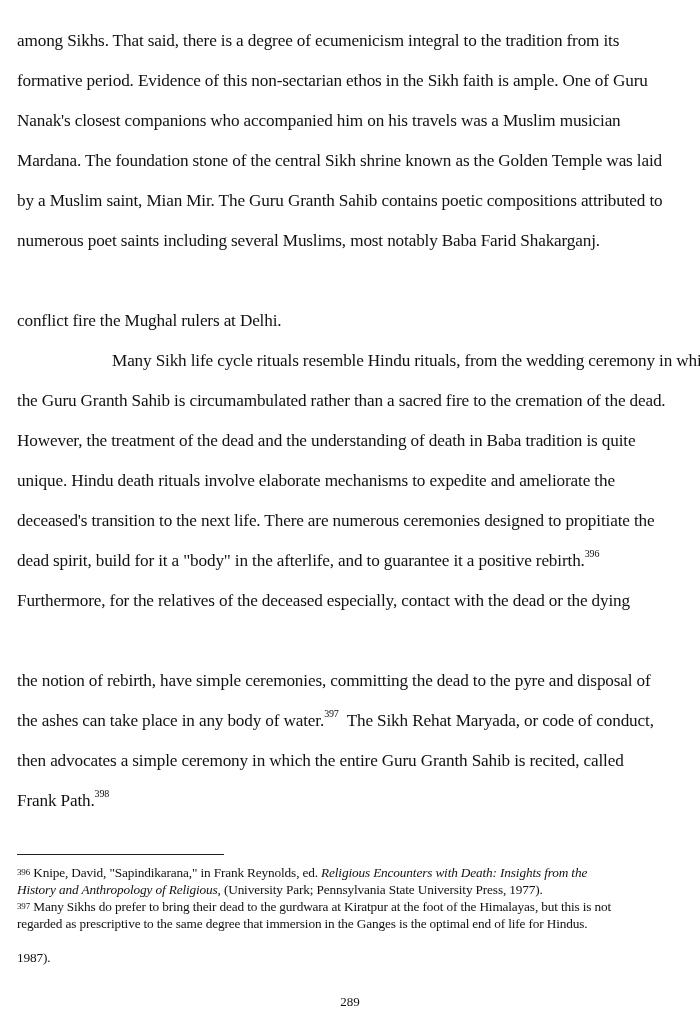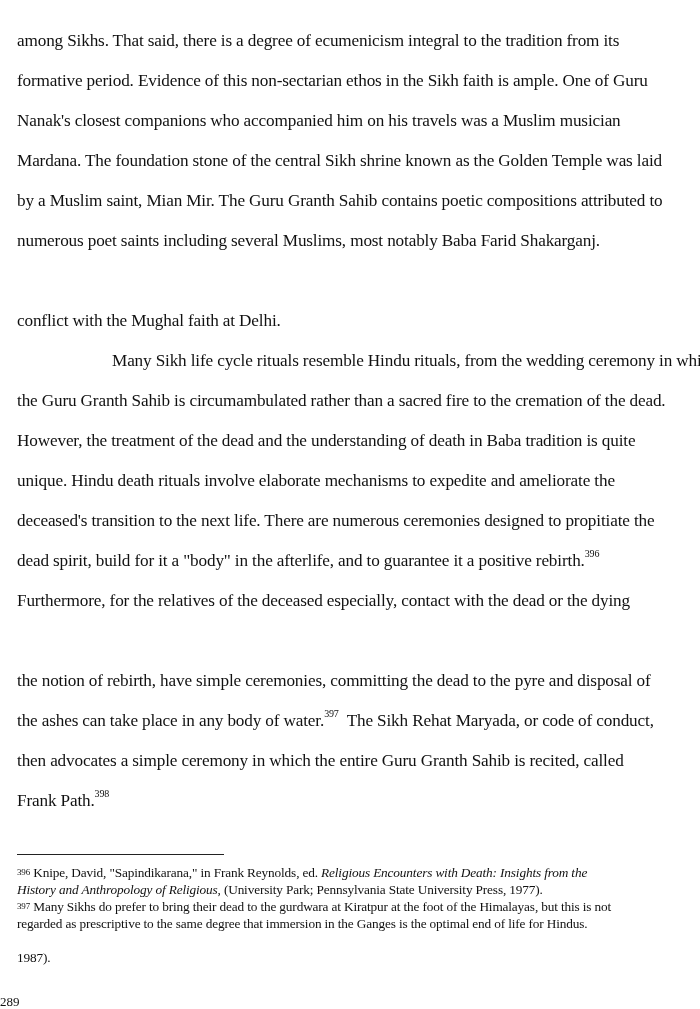--- a/index.html
+++ b/index.html
@@ -62,36 +62,36 @@
       vertical-align: 2px;
     }
     .fn i {
       font-style: italic;
     }
     .page-number {
       position: absolute;
       left: 0;
       width: 700px;
       top: 990px;
-      text-align: left;
+      text-align: center;
       font-size: 13px;
     }
   </style>
 </head>
 <body>
 
 <div class="page">
 
   <div class="line" style="top:27px"><span>among Sikhs.  That said, there is a degree of ecumenicism integral to the tradition from its</span></div>
   <div class="line" style="top:67px"><span>formative period.  Evidence of this non-sectarian ethos in the Sikh faith is ample.  One of Guru</span></div>
   <div class="line" style="top:107px"><span>Nanak's closest companions who accompanied him on his travels was a Muslim musician</span></div>
   <div class="line" style="top:147px"><span>Mardana.  The foundation stone of the central Sikh shrine known as the Golden Temple was laid</span></div>
   <div class="line" style="top:187px"><span>by a Muslim saint, Mian Mir.  The Guru Granth Sahib contains poetic compositions attributed to</span></div>
   <div class="line" style="top:227px"><span>numerous poet saints including several Muslims, most notably Baba Farid Shakarganj.</span></div>
-  <div class="line" style="top:307px"><span>conflict with the Mughal faith at Delhi.</span></div>
+  <div class="line" style="top:307px"><span>conflict fire the Mughal rulers at Delhi.</span></div>
 
   <div class="line indent" style="top:347px"><span>Many Sikh life cycle rituals resemble Hindu rituals, from the wedding ceremony in which</span></div>
   <div class="line" style="top:387px"><span>the Guru Granth Sahib is circumambulated rather than a sacred fire to the cremation of the dead.</span></div>
   <div class="line" style="top:427px"><span>However, the treatment of the dead and the understanding of death in Baba tradition is quite</span></div>
   <div class="line" style="top:467px"><span>unique.  Hindu death rituals involve elaborate mechanisms to expedite and ameliorate the</span></div>
   <div class="line" style="top:507px"><span>deceased's transition to the next life.  There are numerous ceremonies designed to propitiate the</span></div>
   <div class="line" style="top:547px"><span>dead spirit, build for it a "body" in the afterlife, and to guarantee it a positive rebirth.</span><sup class="fnref">396</sup></div>
   <div class="line" style="top:587px"><span>Furthermore, for the relatives of the deceased especially, contact with the dead or the dying</span></div>
   <div class="line" style="top:667px"><span>the notion of rebirth, have simple ceremonies, committing the dead to the pyre and disposal of</span></div>
   <div class="line" style="top:707px"><span>the ashes can take place in any body of water.</span><sup class="fnref">397</sup><span style="white-space:pre">  The Sikh Rehat Maryada, or code of conduct,</span></div>

